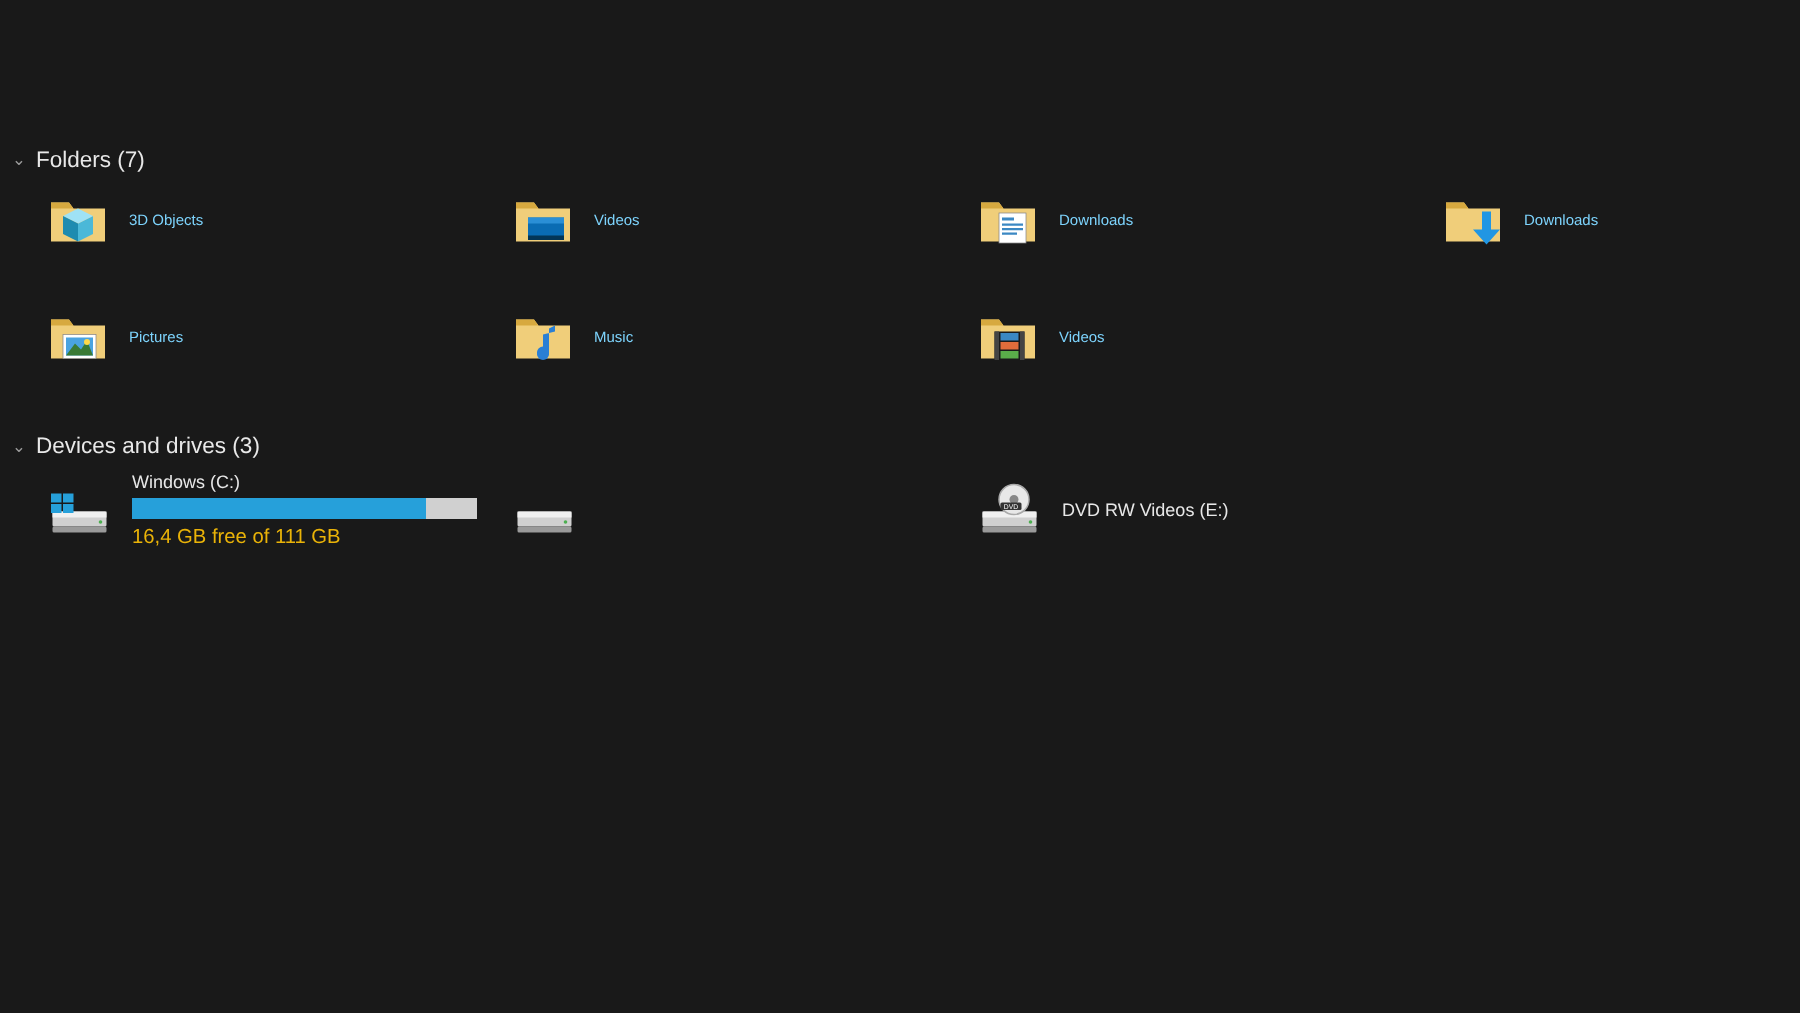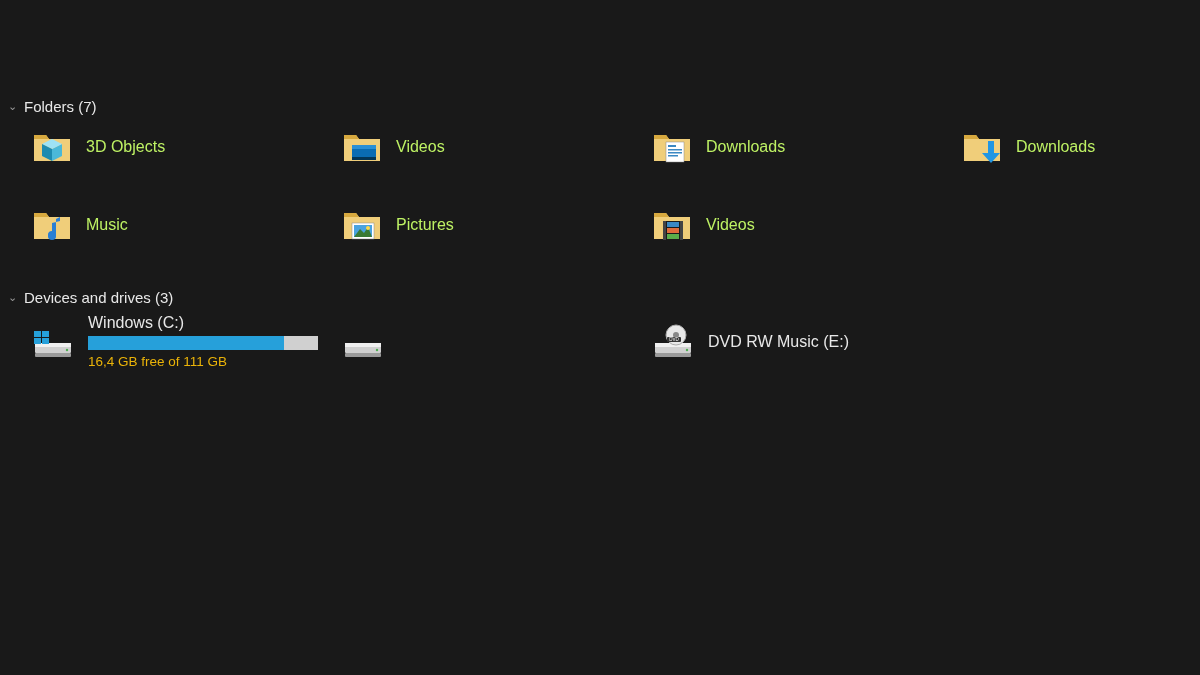--- a/index.html
+++ b/index.html
@@ -32,36 +32,36 @@
     padding-left: 24px;
     margin-bottom: 40px;
   }
   .folder-item {
     display: flex;
     align-items: center;
     gap: 14px;
     cursor: default;
   }
   .fi-icon { width: 40px; height: 40px; display:flex; align-items:center; justify-content:center; }
-  .folder-label { color:#bef264; font-size:16px; }
+  .folder-label { color:#7dd3fc; font-size:10px; }
   .drives-grid {
     display: grid;
     grid-template-columns: repeat(3, 310px);
     padding-left: 24px;
     column-gap: 0;
   }
   .drive-item {
     display:flex;
     align-items:center;
     gap: 14px;
     cursor: default;
   }
   .drive-icon { width:42px; display:flex; align-items:center; justify-content:center; }
   .drive-info { display:flex; flex-direction:column; gap:4px; }
-  .drive-name { font-size:16px; color:#e8e8e8; }
+  .drive-name { font-size:12px; color:#e8e8e8; }
   .bar { width: 230px; height:14px; background:#d0d0d0; position:relative; }
   .bar-fill { position:absolute; left:0; top:0; bottom:0; background:#26a0da; }
   .drive-free { font-size:13.5px; color:#eab308; }
 </style>
 </head>
 <body>
 
 <svg width="0" height="0" style="position:absolute">
   <defs>
 
@@ -190,32 +190,32 @@
       <span class="fi-icon">
           <svg width="40" height="40" viewBox="0 0 40 40">
             <use href="#ic-downloads"></use>
           </svg>
         </span>
       <span class="folder-label">Downloads</span>
     </div>
     <div class="folder-item">
       <span class="fi-icon">
           <svg width="40" height="40" viewBox="0 0 40 40">
+            <use href="#ic-pictures"></use>
+          </svg>
+        </span>
+      <span class="folder-label">Pictures</span>
+    </div>
+    <div class="folder-item">
+      <span class="fi-icon">
+          <svg width="40" height="40" viewBox="0 0 40 40">
             <use href="#ic-music"></use>
           </svg>
         </span>
       <span class="folder-label">Music</span>
-    </div>
-    <div class="folder-item">
-      <span class="fi-icon">
-          <svg width="40" height="40" viewBox="0 0 40 40">
-            <use href="#ic-pictures"></use>
-          </svg>
-        </span>
-      <span class="folder-label">Pictures</span>
     </div>
     <div class="folder-item">
       <span class="fi-icon">
           <svg width="40" height="40" viewBox="0 0 40 40">
             <use href="#ic-videos"></use>
           </svg>
         </span>
       <span class="folder-label">Videos</span>
     </div>
   </div>
@@ -249,18 +249,18 @@
         </span>
     </div>
 
     <div class="drive-item">
       <span class="drive-icon">
           <svg width="42" height="38" viewBox="0 0 42 38">
             <use href="#ic-drive-dvd"></use>
           </svg>
         </span>
       <div class="drive-info">
-        <span class="drive-name">DVD RW Music (E:)</span>
+        <span class="drive-name">DVD RW Videos (E:)</span>
       </div>
     </div>
   </div>
 
 </div>
 
 </body></html>

